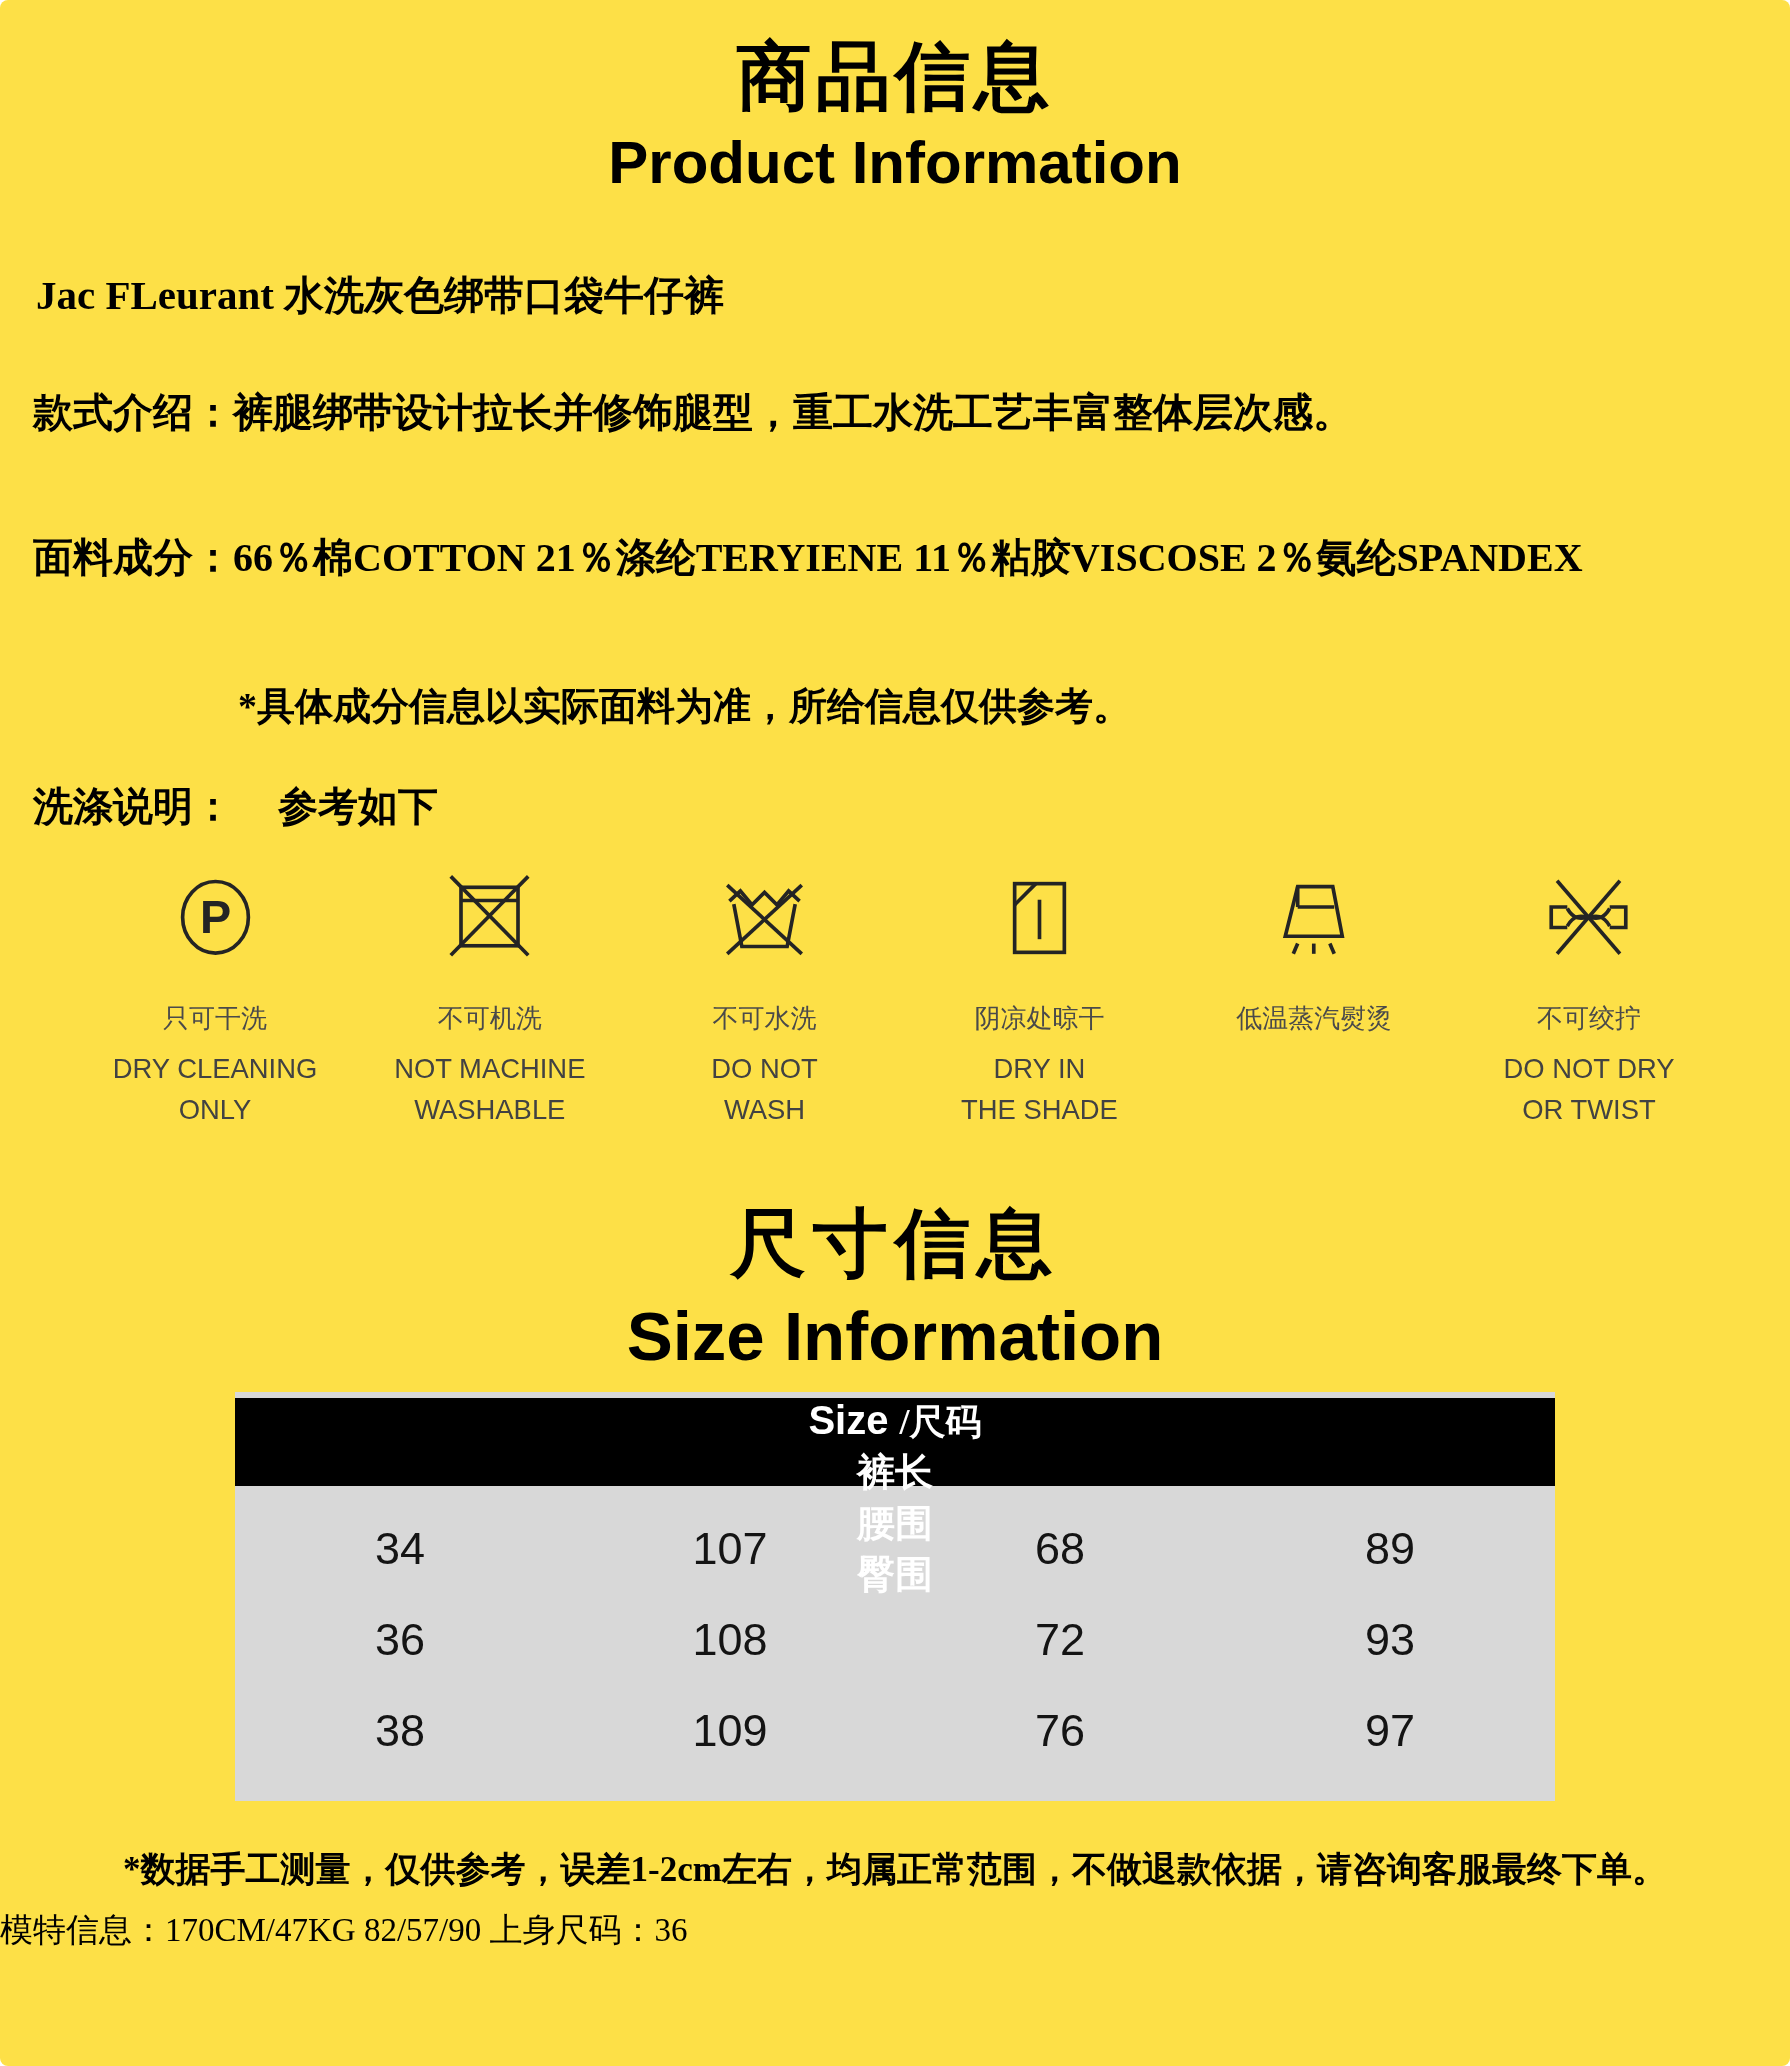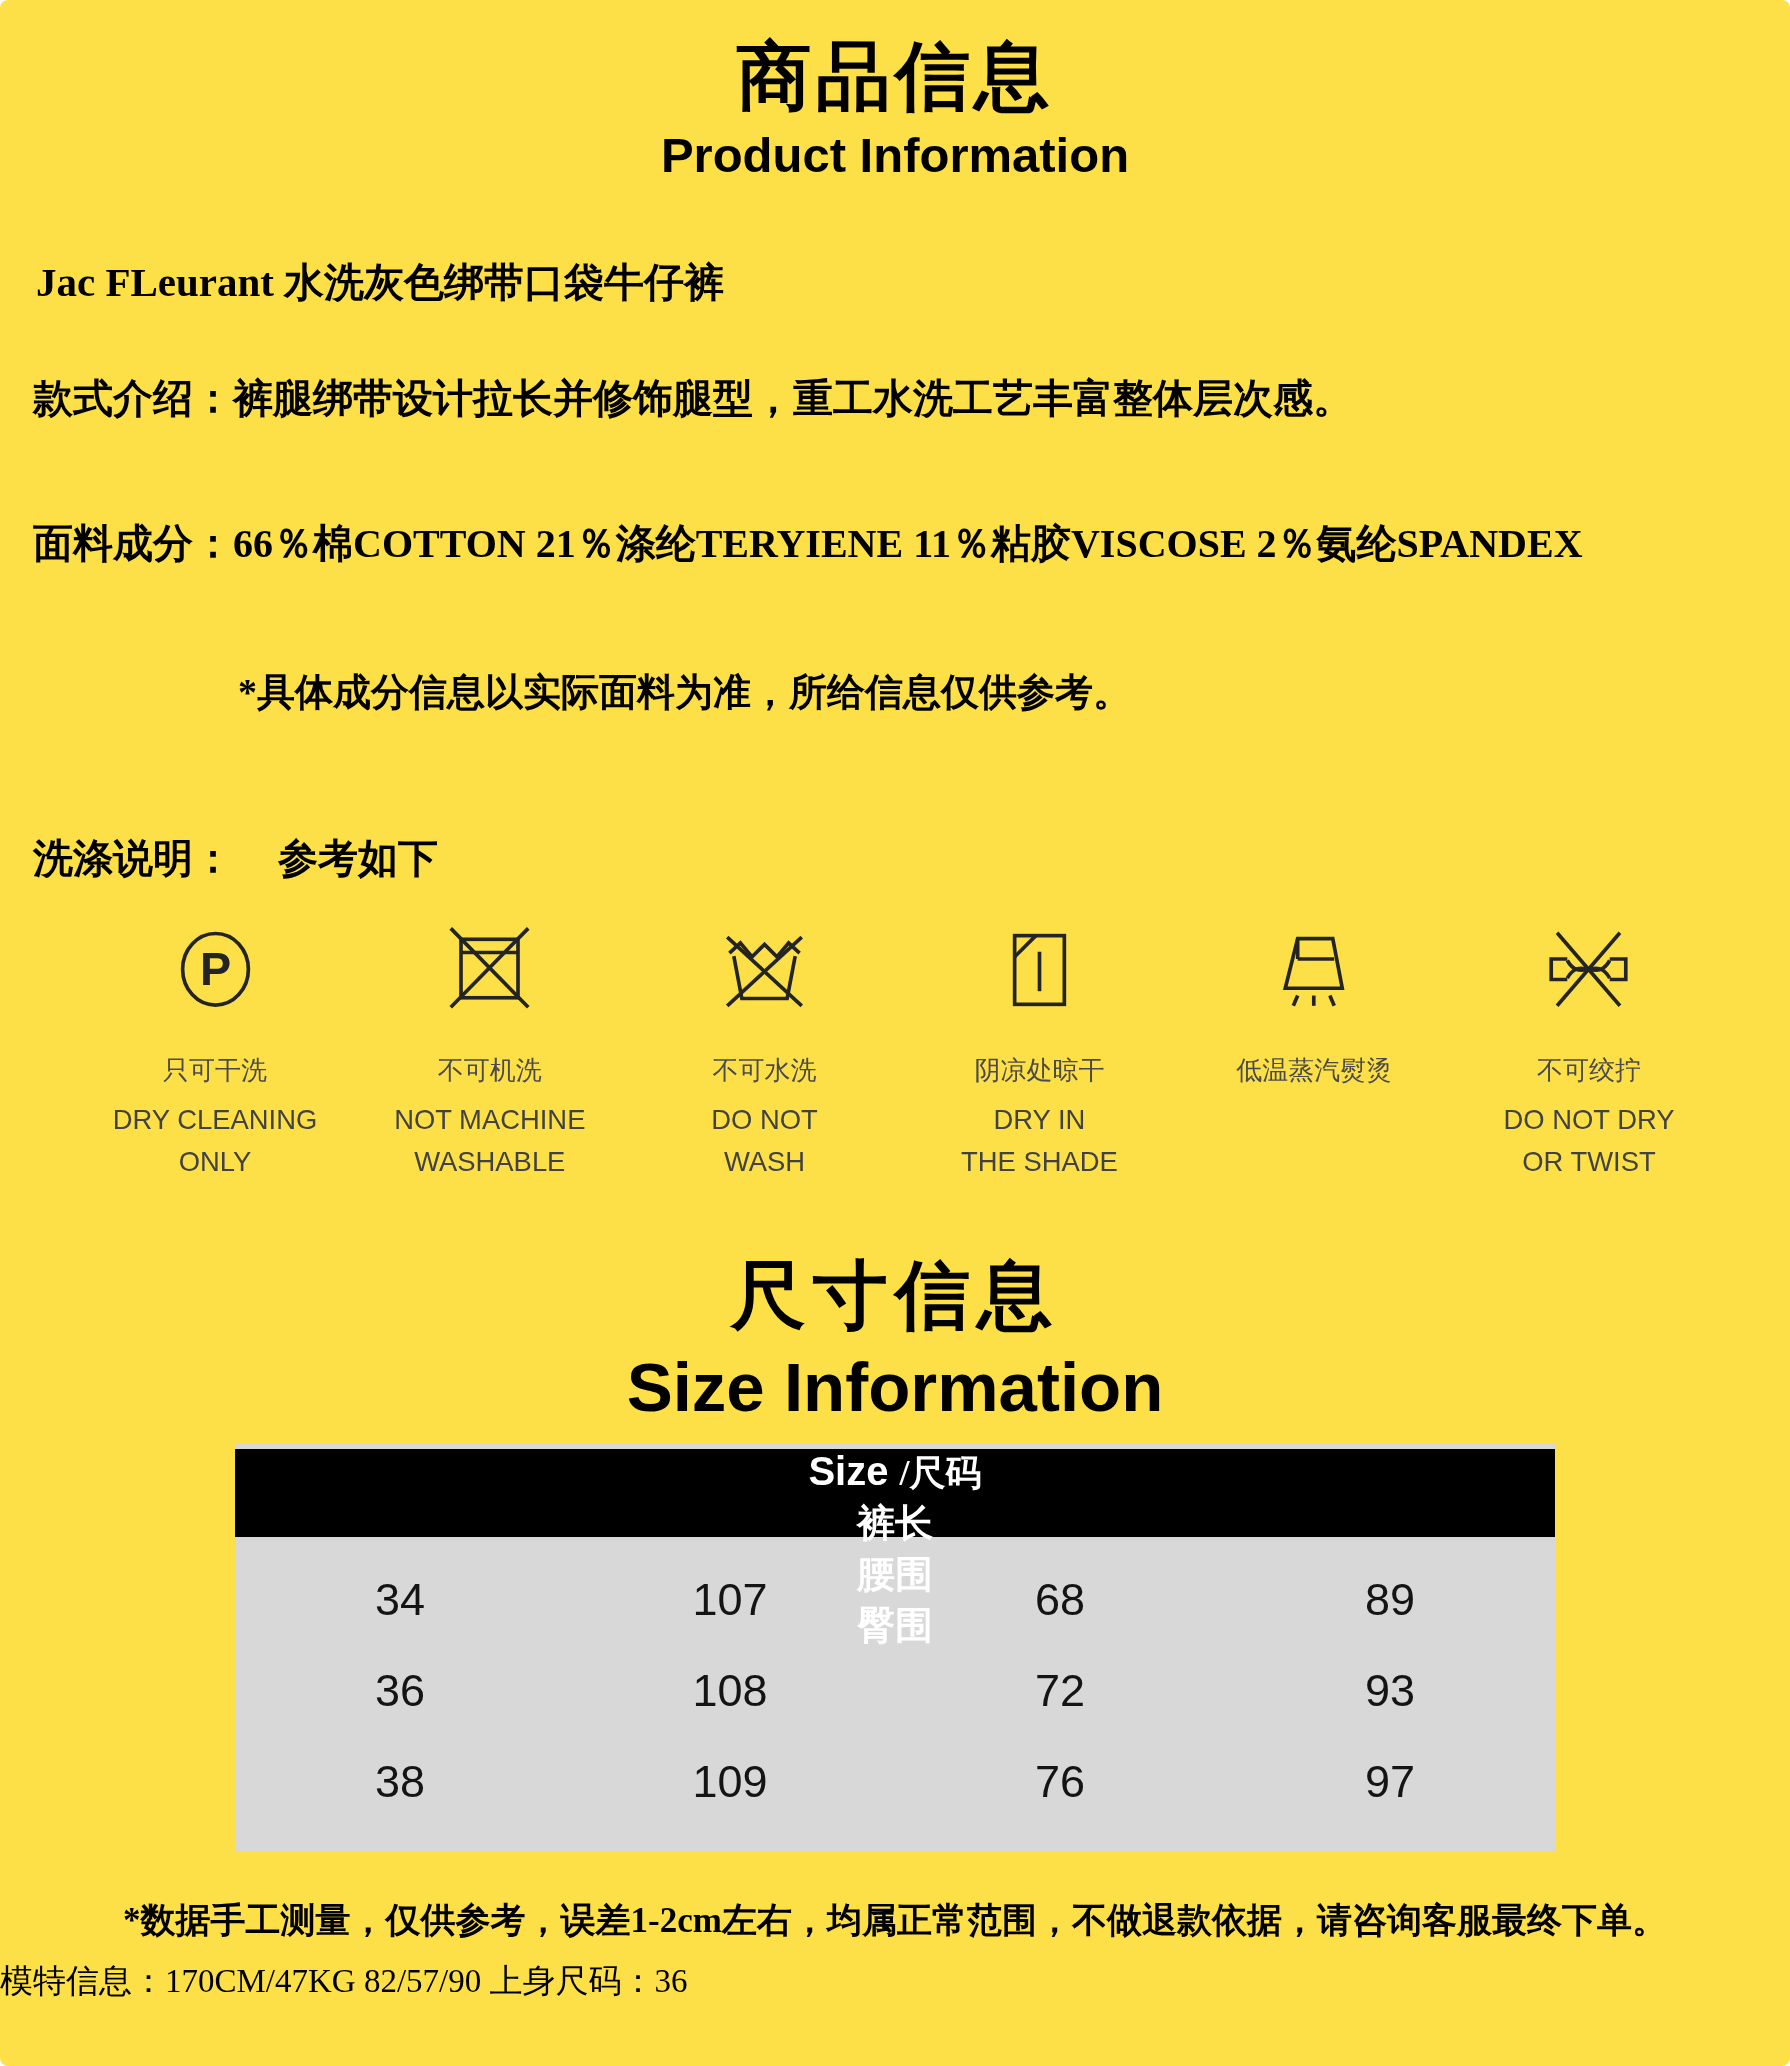--- a/index.html
+++ b/index.html
@@ -20,21 +20,21 @@
     padding-top: 32px;
     text-align: center;
     font-size: 75px;
     font-weight: 700;
     letter-spacing: 4.3px;
     line-height: 1.2;
   }
   .title-en {
     margin-top: 4.3px;
     text-align: center;
-    font-size: 49px;
+    font-size: 60px;
     font-weight: 700;
     line-height: 1.22;
     font-family: "Liberation Sans", "DejaVu Sans", sans-serif;
   }
 
   .product-name {
     margin-top: 71px;
     padding-left: 36px;
     font-size: 40px;
     line-height: 1.25;
@@ -50,21 +50,21 @@
   .text-line {
     padding-left: 33px;
     font-size: 40px;
     font-weight: 700;
     line-height: 1.25;
     white-space: nowrap;
   }
   .style-line   { margin-top: 66px; }
   .fabric-line  { margin-top: 95px; }
   .fabric-note  { margin-top: 100px; padding-left: 238px; font-size: 38px; }
-  .care-head    { margin-top: 117px; }
+  .care-head    { margin-top: 52px; }
   .care-head .note { margin-left: 45px; }
 
   .icons-row {
     margin-top: 36px;
     padding: 0 64px 0 78px;
     display: flex;
     justify-content: space-between;
   }
   .care-col {
     width: 274px;

